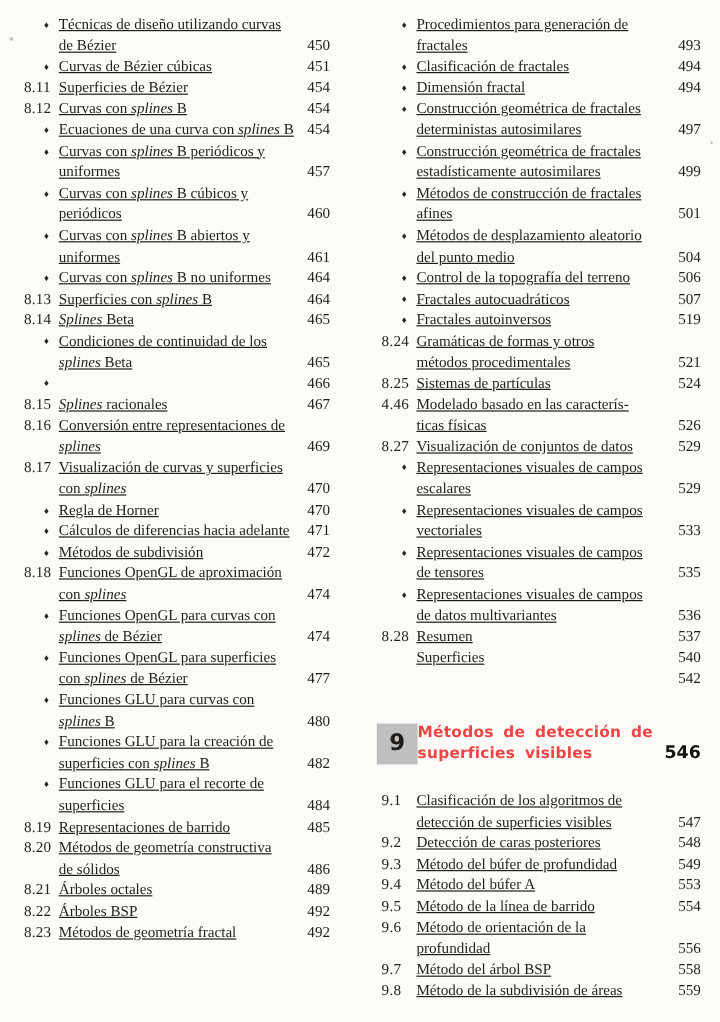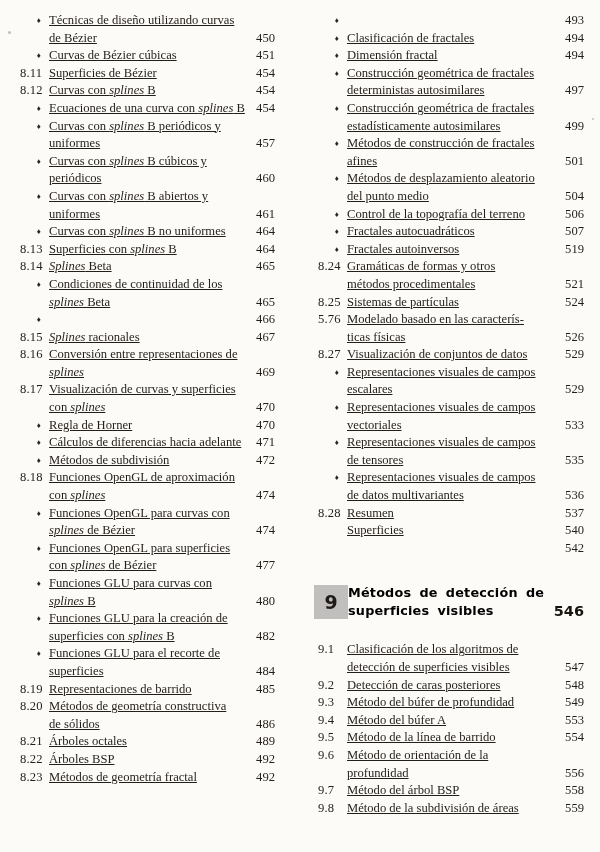--- a/index.html
+++ b/index.html
@@ -60,21 +60,21 @@
     font-family:"DejaVu Sans", sans-serif;
     font-weight:bold;font-size:19px;color:#1e1b18;
     grid-row:1;grid-column:1;
   }
   .chapter-title{
     grid-column:2;
     padding-left:0;
     font-family:"DejaVu Sans", sans-serif;
     font-weight:bold;font-size:12.8px;line-height:18px;
     letter-spacing:.2px;word-spacing:3.5px;
-    color:#000000;
+    color:#ef4444;
   }
   .chapter-page{
     grid-column:3;
     align-self:end;
     font-family:"DejaVu Sans", sans-serif;
     font-weight:bold;font-size:14.5px;
     color:#17140f;
   }
   
   .speck{position:absolute;background:#8a867f;border-radius:50%;opacity:.5;}
@@ -233,20 +233,21 @@
         <span class="num">8.23</span>
         <span class="txt">Métodos de geometría fractal</span>
         <span class="pg">492</span>
       </div>
     </div>
 
   <div class="col col-right">
     <div id="right-top">
         <div class="row">
           <span class="num bullet">♦</span>
+          <span class="txt">Procedimientos para generación de<br>fractales</span>
           <span class="pg">493</span>
         </div>
         <div class="row">
           <span class="num bullet">♦</span>
           <span class="txt">Clasificación de fractales</span>
           <span class="pg">494</span>
         </div>
         <div class="row">
           <span class="num bullet">♦</span>
           <span class="txt">Dimensión fractal</span>
@@ -291,21 +292,21 @@
           <span class="num">8.24</span>
           <span class="txt">Gramáticas de formas y otros<br>métodos procedimentales</span>
           <span class="pg">521</span>
         </div>
         <div class="row">
           <span class="num">8.25</span>
           <span class="txt">Sistemas de partículas</span>
           <span class="pg">524</span>
         </div>
         <div class="row">
-          <span class="num">5.76</span>
+          <span class="num">4.46</span>
           <span class="txt">Modelado basado en las caracterís-<br>ticas físicas</span>
           <span class="pg">526</span>
         </div>
         <div class="row">
           <span class="num">8.27</span>
           <span class="txt">Visualización de conjuntos de datos</span>
           <span class="pg">529</span>
         </div>
         <div class="row">
           <span class="num bullet">♦</span>

